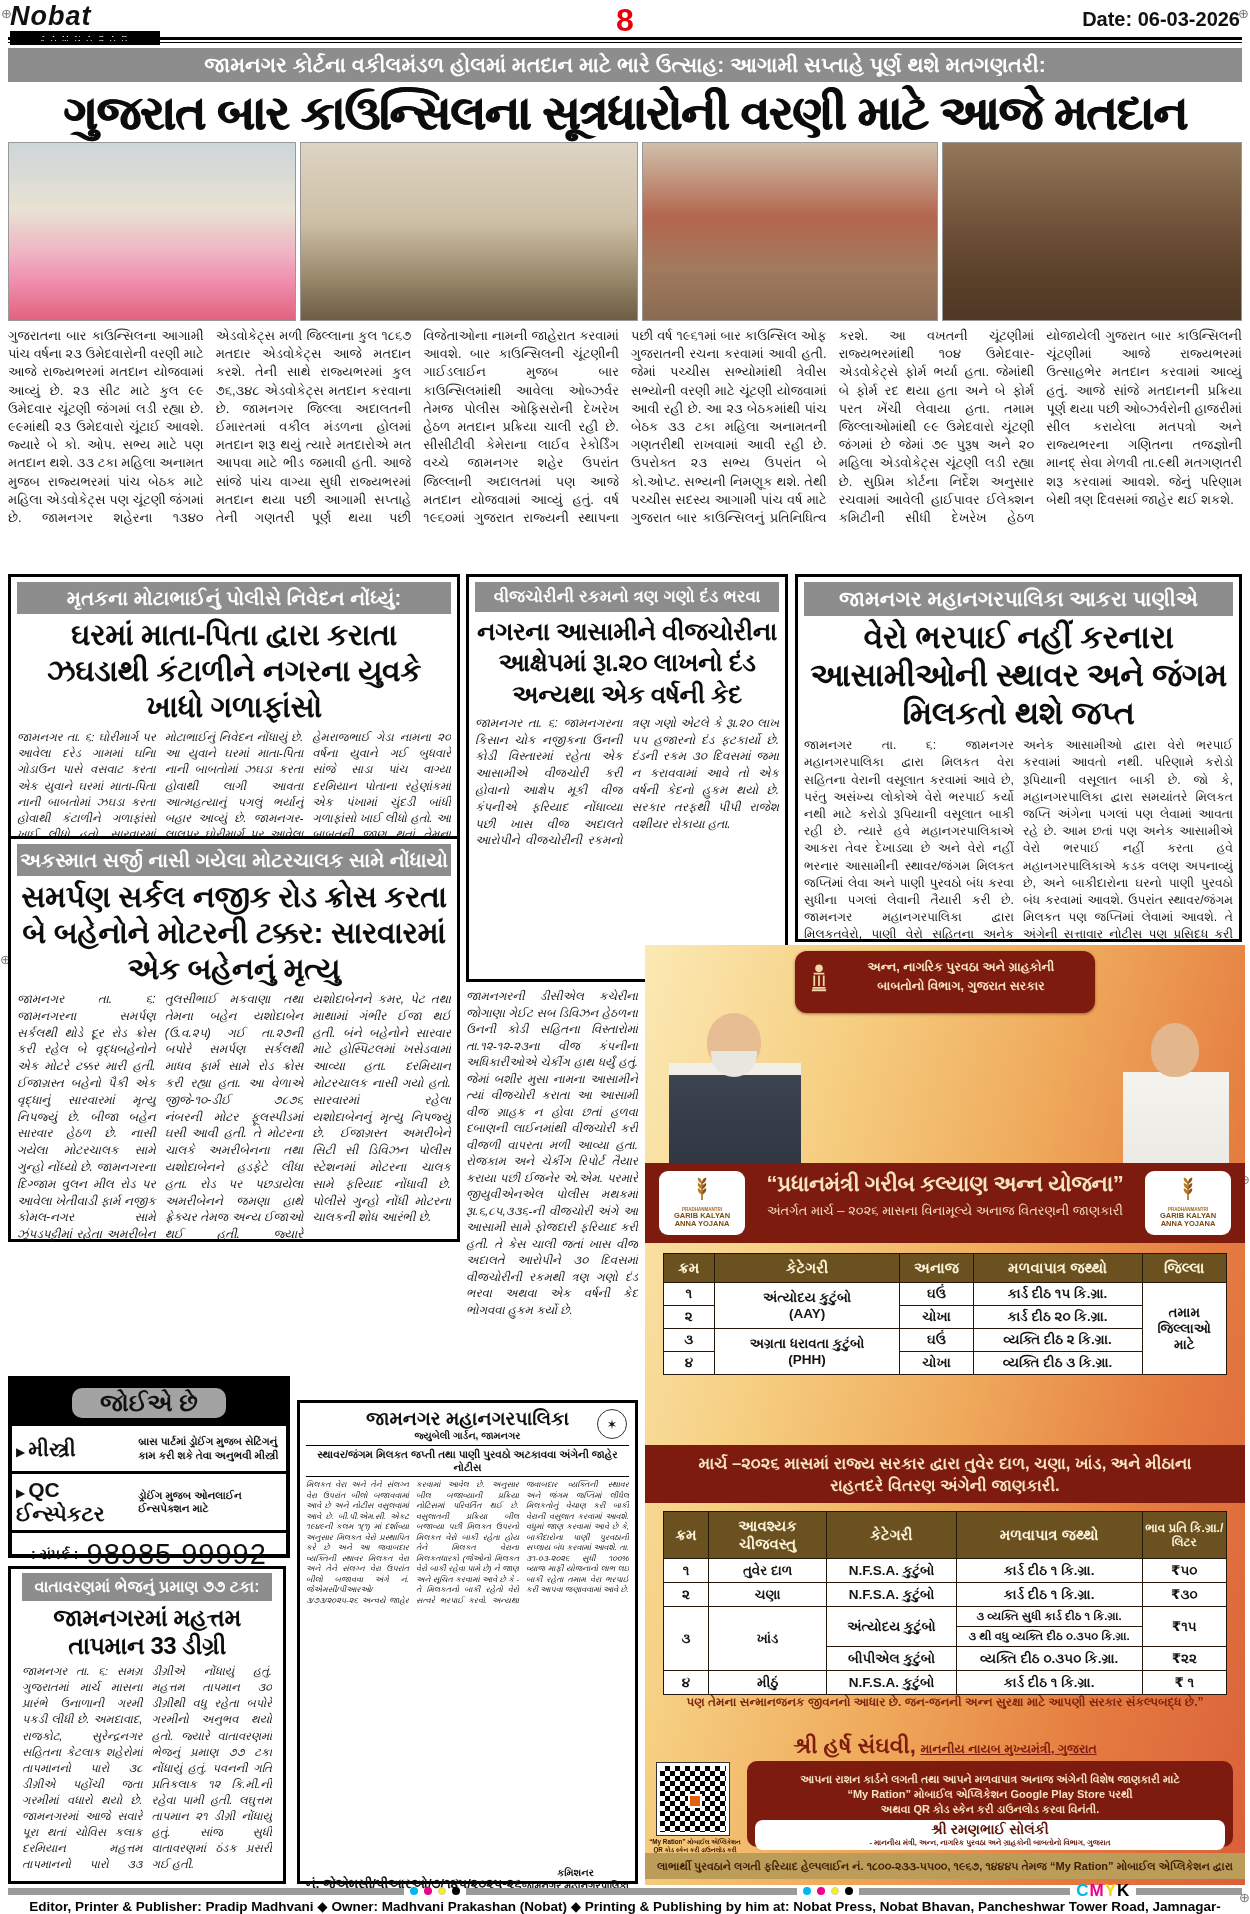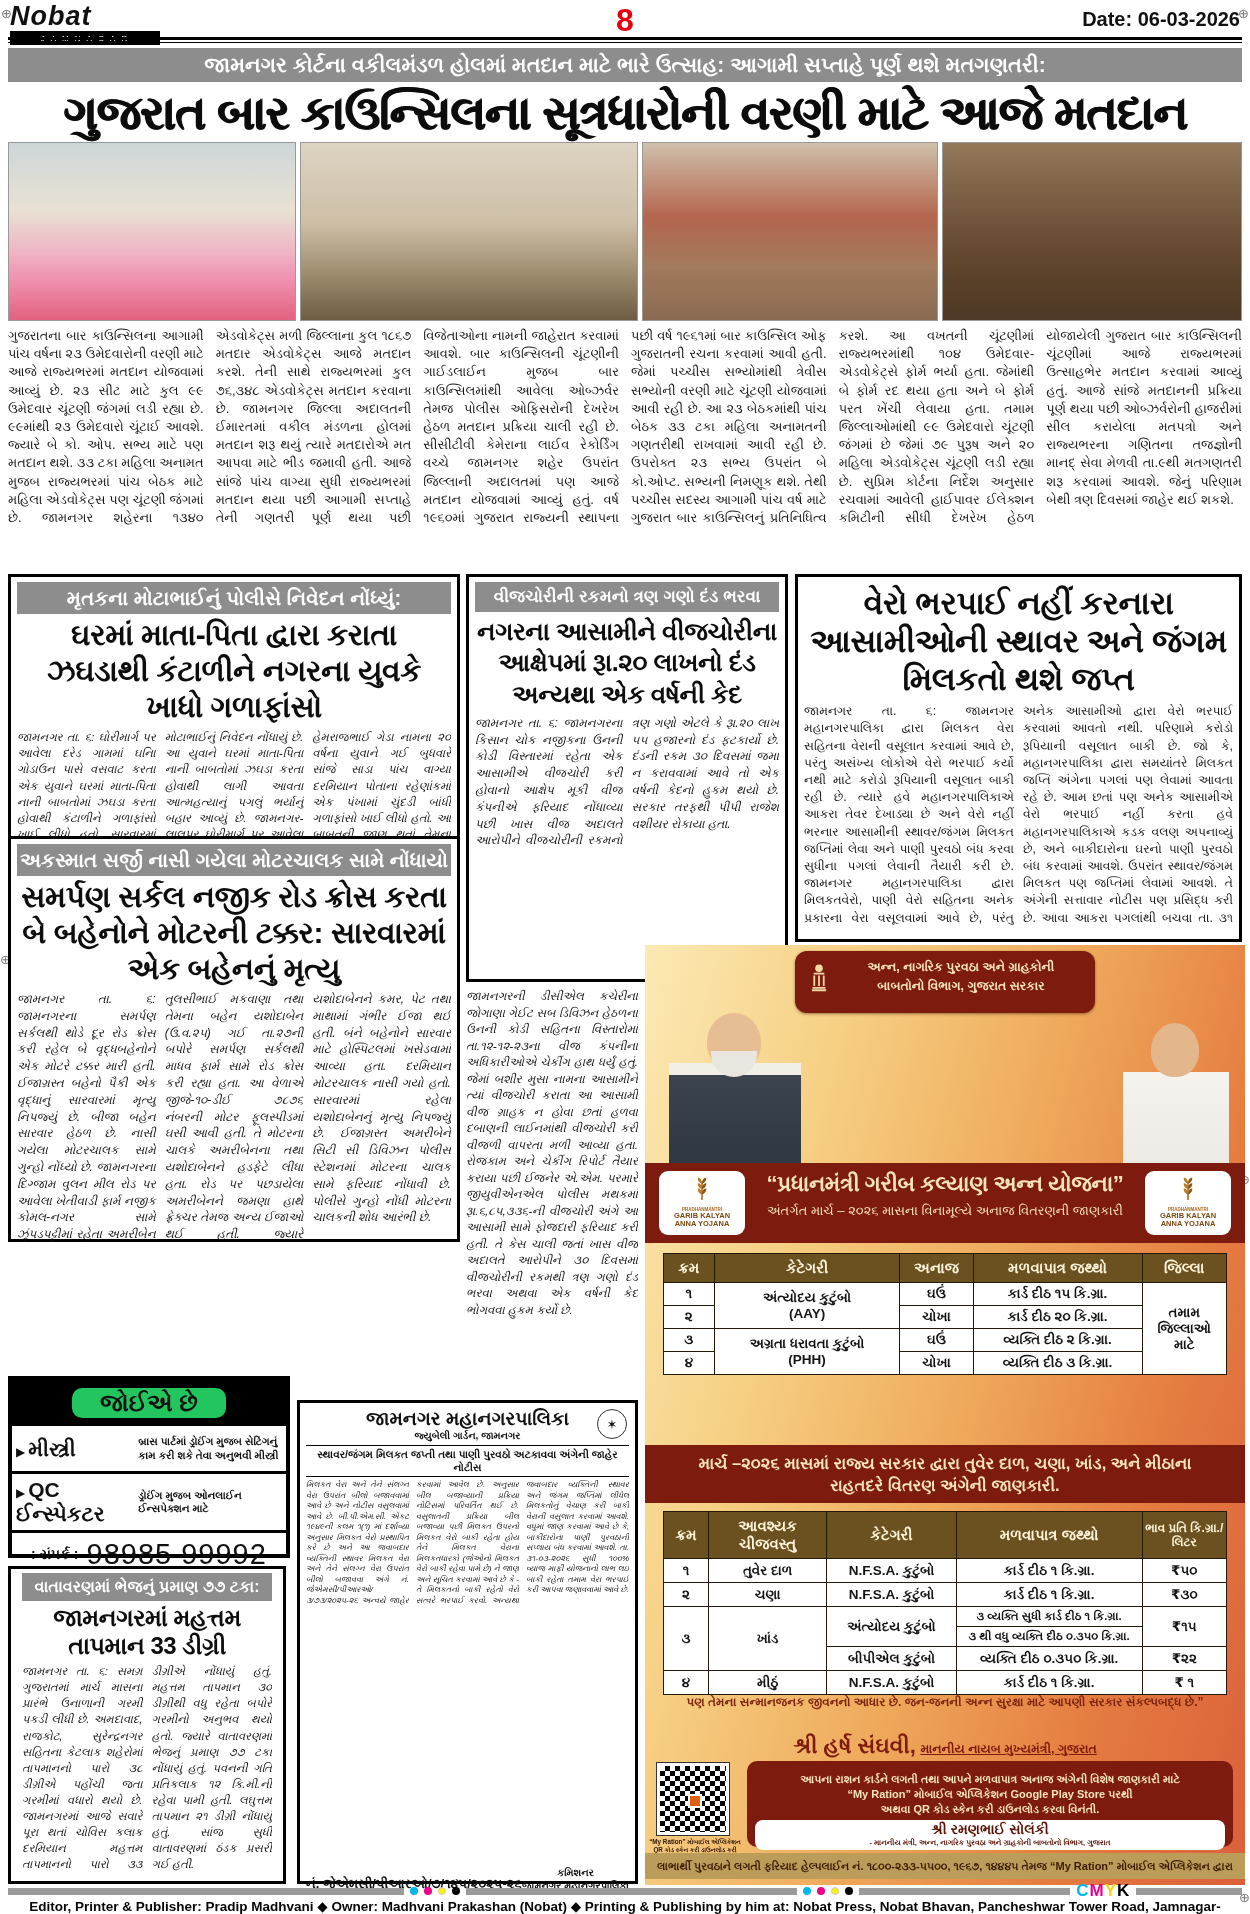--- a/index.html
+++ b/index.html
@@ -28,21 +28,21 @@
   .hand { font-style:italic; }
   .lead-body { position:absolute; left:8px; right:8px; top:327px; height:238px; column-count:6; column-gap:12px; }
   .artbox { position:absolute; border:3px solid #000; padding:5px 6px; background:#fff; }
   .kicker { background:#8d8d8d; color:#fff; font-weight:bold; text-align:center; }
   .headline { font-weight:bold; text-align:center; color:#0d0d0d; letter-spacing:-0.5px; }
   .cols3 { column-count:3; column-gap:9px; }
   .cols2 { column-count:2; column-gap:9px; }
   
   .cl-box { border:4px solid #000; }
   .cl-head { background:#000; height:46px; display:flex; align-items:center; justify-content:center; }
-  .cl-pill { background:#22c55e; border-radius:10px; padding:1px 28px; font-size:24px; font-weight:bold; }
+  .cl-pill { background:#a3a3a3; border-radius:10px; padding:1px 28px; font-size:24px; font-weight:bold; }
   .cl-row { display:flex; border-bottom:3px solid #000; padding:4px 4px; align-items:center; min-height:48px; }
   .cl-role { width:46%; font-size:21px; font-weight:bold; }
   .cl-arrow { font-size:12px; margin-right:3px; }
   .cl-desc { width:54%; font-size:10.5px; font-weight:bold; line-height:1.25; }
   .cl-contact { display:flex; align-items:center; justify-content:center; gap:8px; padding:5px 0; }
   
   .notice-title { text-align:center; font-weight:bold; font-size:19px; }
   .notice-body { column-count:3; column-gap:7px; font-size:8px; line-height:1.32; text-align:justify; font-style:italic; overflow:hidden; }
   .jmc-emblem { position:absolute; right:8px; top:6px; width:30px; height:30px; border:1.5px solid #333; border-radius:50%;
                 display:flex; align-items:center; justify-content:center; font-size:13px; }
@@ -176,20 +176,21 @@
     <div style="display:flex;justify-content:space-between;align-items:flex-end;margin-top:4px;">
       <div style="font-size:13px;font-weight:bold;margin-top:24px;">નં. જેએમસી/પીઆરઓ/૭/૧૪૫/૨૦૨૫-૨૬</div>
       <div style="text-align:center;font-weight:bold;font-size:10px;line-height:1.3;">
         <div>કમિશનર</div>
         <div>જામનગર મહાનગરપાલિકા</div>
       </div>
     </div>
   </div>
 
   <div class="artbox" style="left:795px;top:574px;width:447px;height:368px;">
+    <div class="kicker" style="font-size:21px;line-height:34px;height:34px;">જામનગર મહાનગરપાલિકા આકરા પાણીએ</div>
     <div class="headline" style="font-size:32px;line-height:1.18;margin-top:3px;">વેરો ભરપાઈ નહીં કરનારા આસામીઓની સ્થાવર અને જંગમ મિલકતો થશે જપ્ત</div>
     <div class="bodytext cols2" style="height:228px;font-size:12.3px;margin-top:5px;">જામનગર તા. ૬: જામનગર મહાનગરપાલિકા દ્વારા મિલકત વેરા સહિતના વેરાની વસૂલાત કરવામાં આવે છે, પરંતુ અસંખ્ય લોકોએ વેરો ભરપાઈ કર્યો નથી માટે કરોડો રૂપિયાની વસૂલાત બાકી રહી છે. ત્યારે હવે મહાનગરપાલિકાએ આકરા તેવર દેખાડ્યા છે અને વેરો નહીં ભરનાર આસામીની સ્થાવર/જંગમ મિલકત જપ્તિમાં લેવા અને પાણી પુરવઠો બંધ કરવા સુધીના પગલાં લેવાની તૈયારી કરી છે. જામનગર મહાનગરપાલિકા દ્વારા મિલકતવેરો, પાણી વેરો સહિતના અનેક પ્રકારના વેરા વસૂલવામાં આવે છે, પરંતુ અનેક આસામીઓ દ્વારા વેરો ભરપાઈ કરવામાં આવતો નથી. પરિણામે કરોડો રૂપિયાની વસૂલાત બાકી છે. જો કે, મહાનગરપાલિકા દ્વારા સમયાંતરે મિલકત જપ્તિ અંગેના પગલાં પણ લેવામાં આવતા રહે છે. આમ છતાં પણ અનેક આસામીએ વેરો ભરપાઈ નહીં કરતા હવે મહાનગરપાલિકાએ કડક વલણ અપનાવ્યું છે, અને બાકીદારોના ઘરનો પાણી પુરવઠો બંધ કરવામાં આવશે. ઉપરાંત સ્થાવર/જંગમ મિલકત પણ જપ્તિમાં લેવામાં આવશે. તે અંગેની સત્તાવાર નોટીસ પણ પ્રસિદ્ધ કરી છે. આવા આકરા પગલાંથી બચવા તા. ૩૧ માર્ચ ૨૦૨૬ પહેલા ૧૦૦ ટકા વ્યાજ માફી યોજનાનો લાભ આપવામાં આવી રહ્યો હોય, બાકીદારોએ સત્વરે પોતાનો વેરો ભરપાઈ કરી આપવો હિતાવહ છે.</div>
   </div>
 
   <div class="ad">
     <div class="dept-box maroon">
       <span class="dept-emblem">
         <svg width="24" height="32" viewBox="0 0 20 27">
             <circle cx="10" cy="4.5" r="3.2" fill="#f0d9a6"></circle>
             <path d="M5.5 9h9M6 10.5v9M10 10.5v9M14 10.5v9M4.5 21h11M4 23h12" stroke="#f0d9a6" stroke-width="1.5" fill="none"></path>

